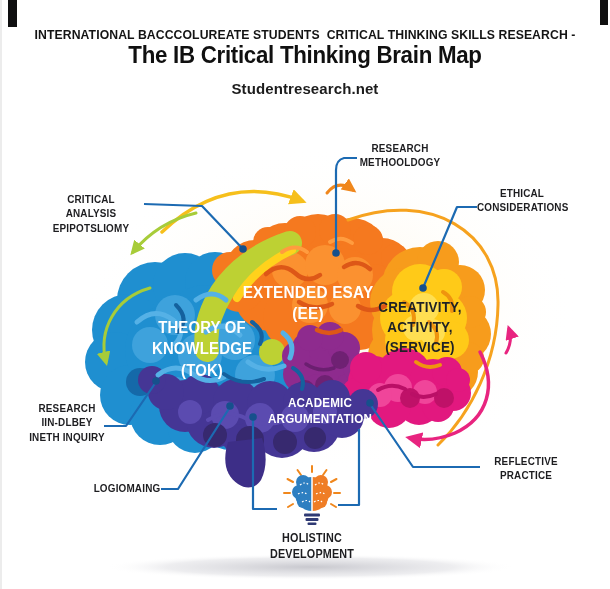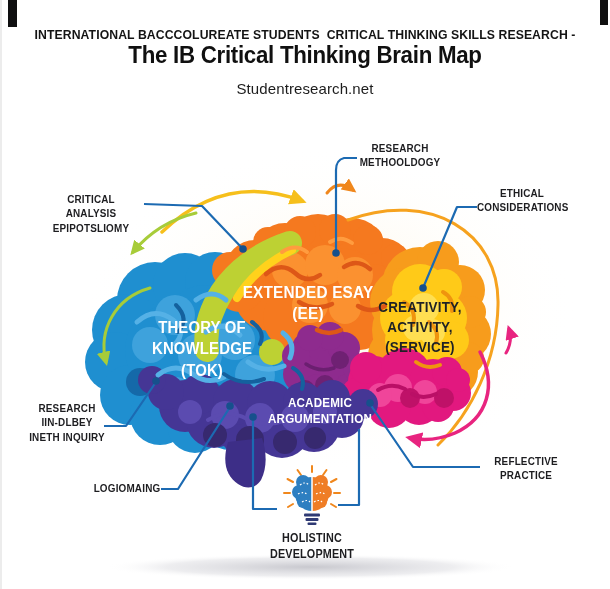--- a/index.html
+++ b/index.html
@@ -19,21 +19,21 @@
     transform:scaleX(0.94);transform-origin:center top;
     letter-spacing:0.1px;white-space:pre;
   }
   .hdr-title{
     left:0;top:42px;width:610px;text-align:center;
     font-size:23px;font-weight:bold;color:#101010;letter-spacing:-0.3px;
     transform:scaleX(0.97);transform-origin:center top;
   }
   .hdr-site{
     left:0;top:80px;width:610px;text-align:center;
-    font-size:15px;font-weight:normal;color:#1c1c1c;letter-spacing:0.1px;
+    font-size:15px;font-weight:bold;color:#1c1c1c;letter-spacing:0.1px;
   }
 
   .callout{
     position:absolute;font-size:11px;line-height:1.3;font-weight:bold;
     color:#1d1d20;text-align:center;white-space:pre-line;
     transform:scaleX(0.9);transform-origin:center top;letter-spacing:0.2px;
   }
   #co-critical{left:36px;top:192px;width:110px;}
   #co-method{left:352px;top:141px;width:96px;}
   #co-ethical{left:472px;top:186px;width:100px;}

